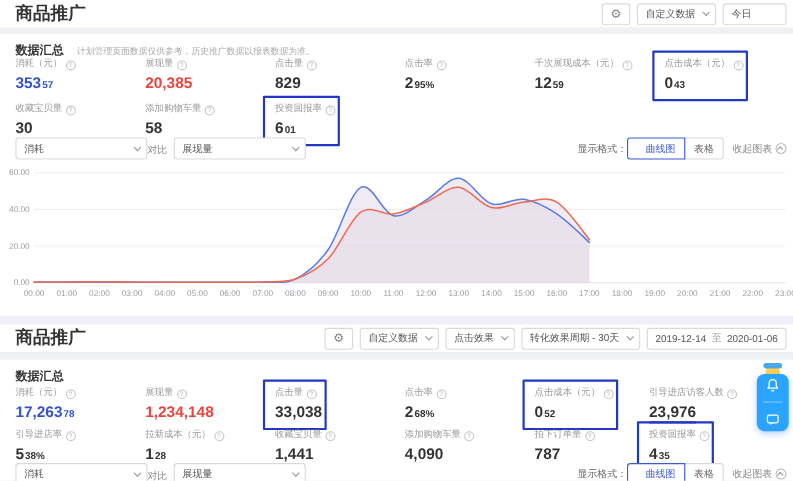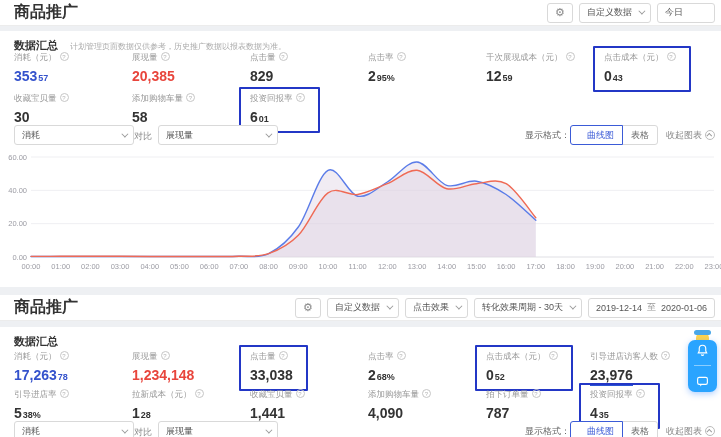--- a/index.html
+++ b/index.html
@@ -18,30 +18,30 @@
 
   .body1 { position:absolute; top:31px; height:256px; background:#fff; width:721px; }
   .body2 { position:absolute; top:327px; height:110px; background:#fff; width:721px; }
 
   .sumrow { position:absolute; top:7px; left:14px; display:flex; align-items:baseline; }
   .sumtitle { font-size:11px; font-weight:bold; color:#333; }
   .sumnote { font-size:8px; color:#aaa; margin-left:12px; }
 
   .mrow { position:absolute; left:0; width:721px; height:40px; }
   .card { position:absolute; top:0; }
-  .mlabel { font-size:8.5px; color:#999; display:flex; align-items:flex-start; white-space:nowrap; }
+  .mlabel { font-size:8.5px; color:#999; display:flex; align-items:flex-end; white-space:nowrap; }
   .info { width:9px; height:9px; border:1px solid #c6c6c6; border-radius:50%; font-size:6px;
           line-height:8px; color:#b5b5b5; text-align:center; margin-left:3px; flex:0 0 auto; }
   .info::before { content:"?"; }
   .mval { margin-top:3px; font-weight:bold; color:#333; white-space:nowrap; }
   .vi { font-size:14px; }
   .vd { font-size:9px; margin-left:1px; }
   .c-blue .vi, .c-blue .vd { color:#3452cc; }
   .c-red .vi, .c-red .vd { color:#e8453c; }
-  .hl { border:2px solid #2337c6; margin:-6px 0 0 -11px; padding:4px 13px 5px 9px; border-radius:1px; }
+  .hl { border:2px solid #2337c6; margin:-6px 0 0 -11px; padding:4px 2px 5px 9px; border-radius:1px; }
   .ul .vi { border-bottom:2px solid #2b55d5; padding-bottom:1px; }
 
   .ctrlrow { position:absolute; left:0; width:721px; height:22px; }
   .sel { position:absolute; width:120px; justify-content:space-between; }
   .vslabel { position:absolute; left:134px; top:5px; font-size:9px; color:#888; }
   .fmtgroup { position:absolute; right:6px; top:0; display:flex; align-items:center; }
   .fmtlabel { font-size:9px; color:#666; margin-right:0; }
   .fbtn { height:20px; border:1px solid #d9d9d9; background:#fff; font-size:9px; color:#666;
           display:flex; align-items:center; padding:0 8px; cursor:pointer; }
   .fbtn.first { border-radius:3px 0 0 3px;padding-left:16px; }

